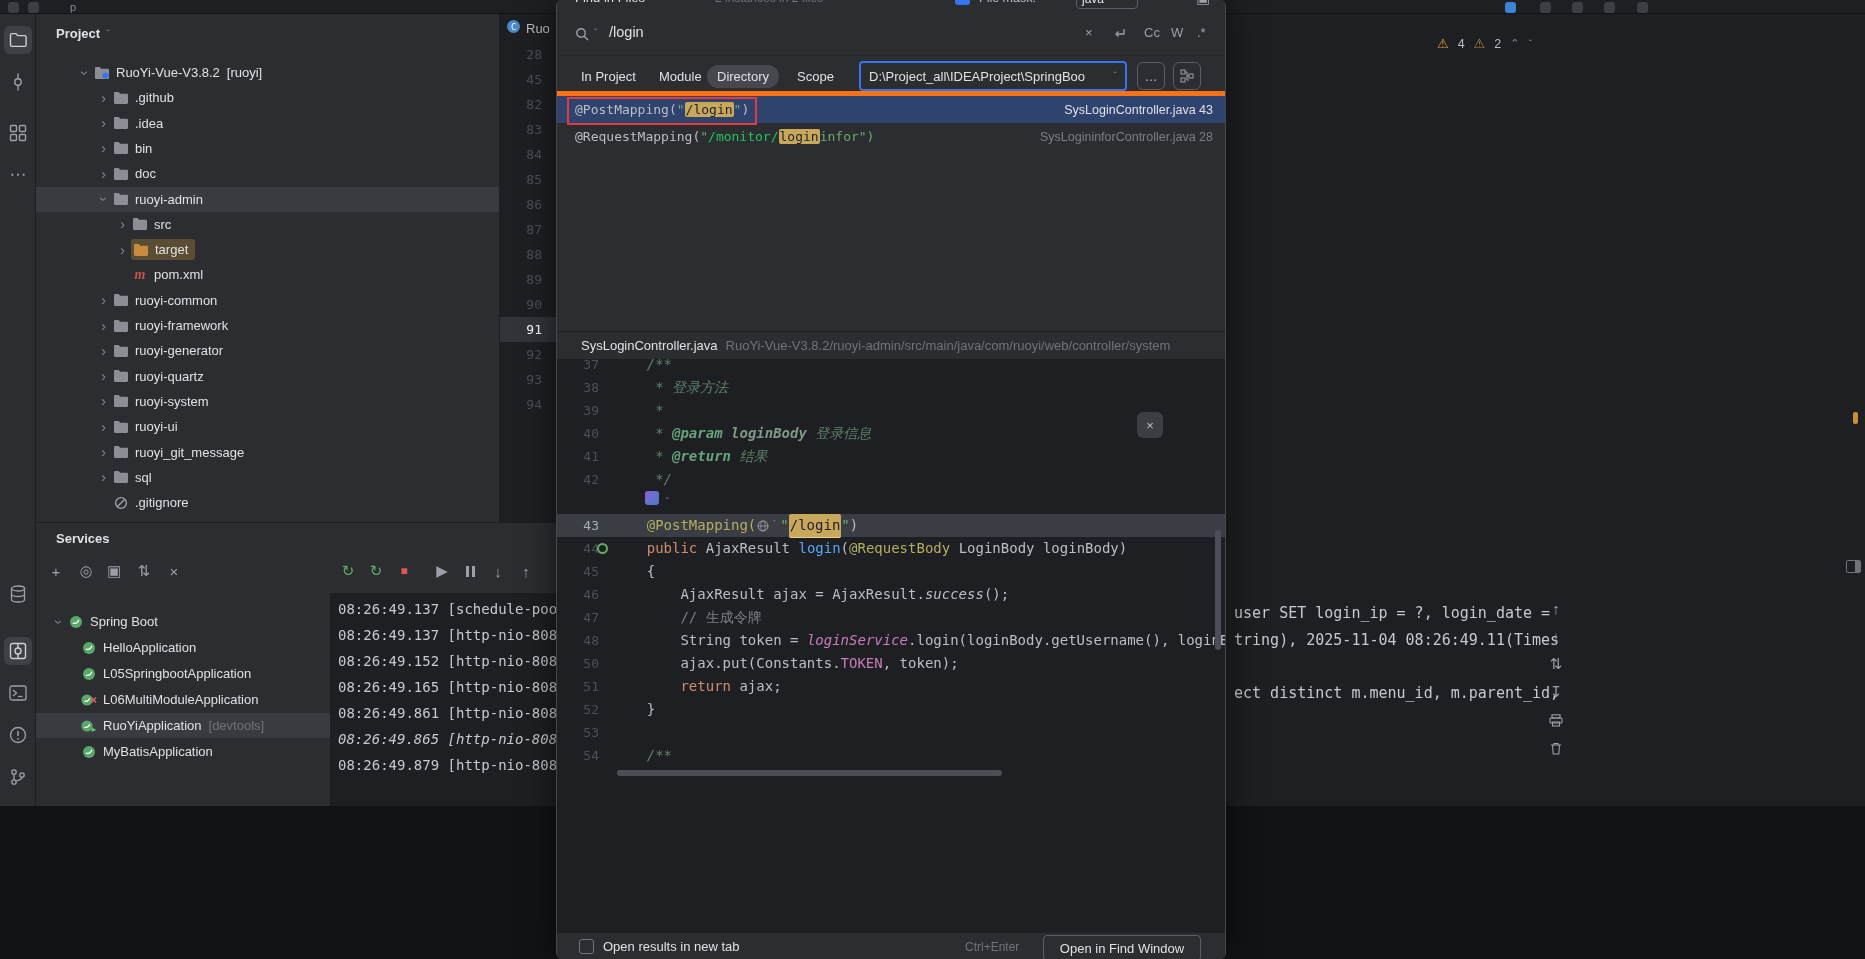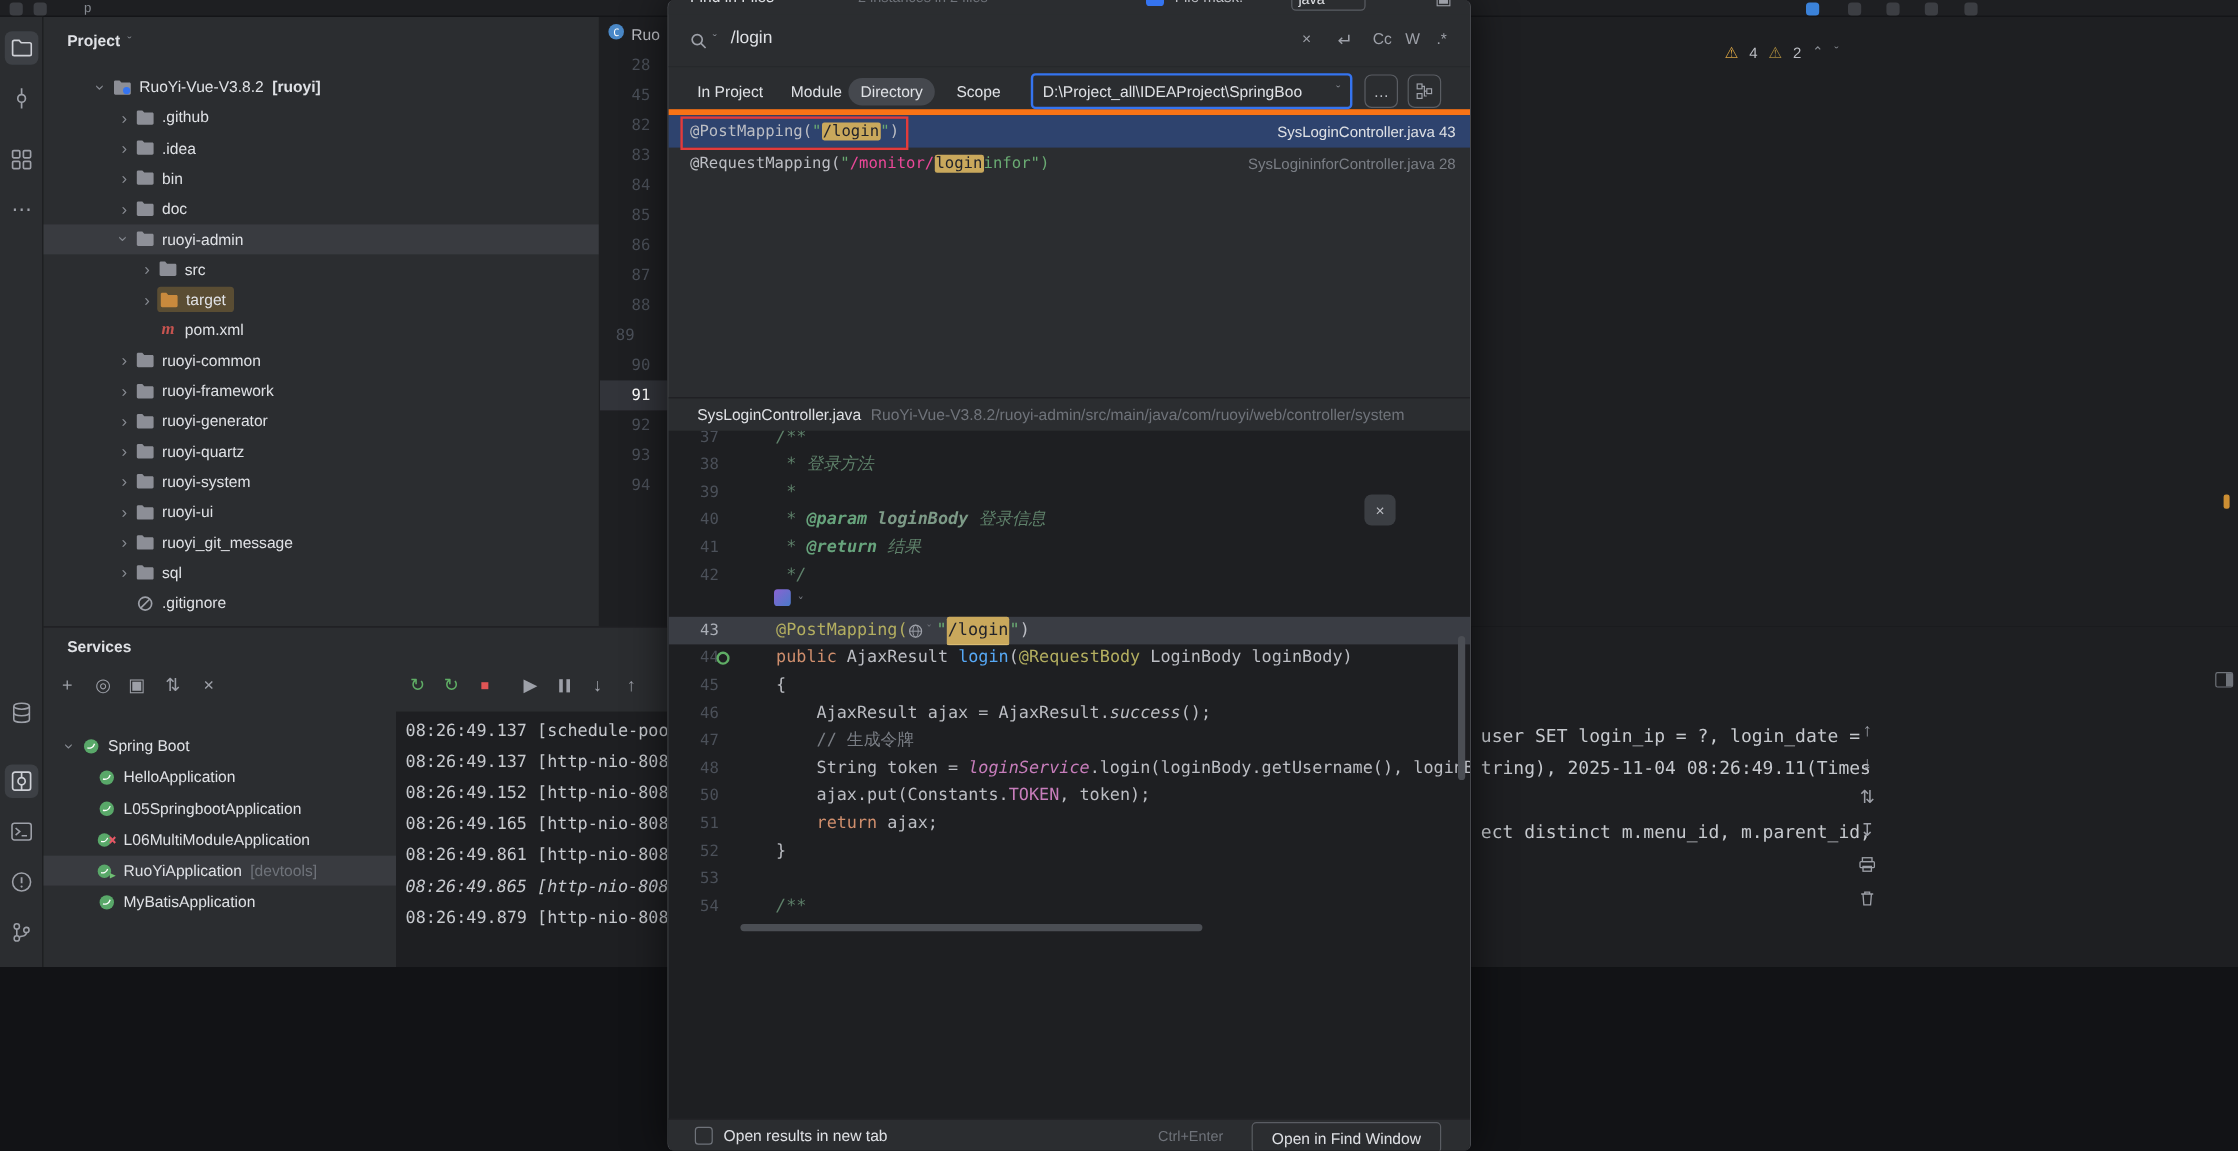--- a/index.html
+++ b/index.html
@@ -25,21 +25,21 @@
 
 .panel-title{position:absolute;font-size:13px;font-weight:bold;color:#dfe1e5}
 .panel-title .pt-chev{font-weight:normal;color:#868a91;margin-left:6px;font-size:11px}
 .prow{position:absolute;left:0;right:0;height:25px;display:flex;align-items:center;white-space:nowrap;color:#dfe1e5;font-size:13px;cursor:default}
 .prow.sel-row{background:#393b40}
 .srow{position:absolute;left:0;width:294px;height:25px;display:flex;align-items:center;white-space:nowrap;color:#dfe1e5;font-size:13px}
 .srow.sel-row{background:#393b40}
 .chev{width:17px;flex:none;color:#868a91;font-size:14px;display:inline-flex;justify-content:center;line-height:1}
 .chev.exp{transform:rotate(90deg)}
 .ticon{width:18px;height:16px;flex:none;margin-right:5px;display:inline-flex;align-items:center;justify-content:center}
-.suffix-b{font-weight:bold;margin-left:7px}
+.suffix-b{font-weight:normal;margin-left:7px}
 .suffix-dim{color:#6f737a;margin-left:7px}
 .mvn{color:#c75450;font-family:"Liberation Serif",serif;font-style:italic;font-weight:bold;font-size:14px}
 .tan-wrap{display:flex;align-items:center;background:rgba(190,146,60,.32);border-radius:3px;height:21px;padding:0 7px 0 1px}
 
 .gbtn{position:absolute;width:24px;height:24px;display:flex;align-items:center;justify-content:center;color:#9da0a8;font-size:15px;border-radius:4px}
 .gbtn.green{color:#5fad65}
 .gbtn.red{color:#e05555;font-size:12px}
 .pause-ic{display:inline-flex;gap:3px}
 .pause-ic i{width:3px;height:11px;background:#9da0a8;display:block}
 
@@ -91,21 +91,21 @@
 .gut-ring{position:absolute;left:40px;top:6px;width:11px;height:11px;border:2px solid #5fad65;border-radius:50%}
 .code{display:flex;align-items:center;white-space:pre}
 .inlay-ic{width:14px;height:14px;border-radius:3px;background:linear-gradient(135deg,#8a63d2,#4a7ac9);display:inline-block;margin:0 3px 0 32px}
 .inlay-chev{color:#6f737a;font-size:11px;margin-left:2px}
 .glb{display:inline-flex;align-items:center;margin:0 1px}
 .glb .gch{color:#6f737a;font-size:10px;margin:0 2px}
 .c-def{color:#bcbec4}.c-kw{color:#cf8e6d}.c-str{color:#6aab73}.c-ann{color:#b3ae60}
 .c-doc{color:#5f826b;font-style:italic}.c-doctag{color:#67a37c;font-weight:bold;font-style:italic}
 .c-docp{color:#7d9a87;font-style:italic;font-weight:bold}
 .c-cmt{color:#7a7e85}.c-field{color:#c77dbb;font-style:italic}.c-fieldi{color:#c77dbb;}
-.c-mth{color:#56a8f5}.c-itl{color:#bcbec4;font-style:italic}.c-orange{color:#ec4899}
+.c-mth{color:#56a8f5}.c-itl{color:#bcbec4;font-style:italic}.c-orange{color:#22c55e}
 .chip{background:#c9a85c;color:#22232a;border-radius:2px;padding:0 1px}
 .chip.u{border-bottom:1px solid #ecd089}
 .float-x{position:absolute;left:580px;top:412px;width:26px;height:26px;border-radius:6px;background:#3b3e43;color:#bcbec4;display:flex;align-items:center;justify-content:center;font-size:13px;z-index:5}
 .fd-footer{position:absolute;left:0;top:932px;width:100%;height:28px;background:#2b2d30;border-top:1px solid #1e1f22}
 .fd-footer-lbl{position:absolute;left:46px;top:6px;font-size:13px;color:#dfe1e5}
 .fd-shortcut{position:absolute;left:408px;top:7px;font-size:12px;color:#6f737a}
 .fd-btn{position:absolute;left:486px;top:2px;width:158px;height:26px;border:1px solid #5a5d63;border-radius:4px;display:flex;align-items:center;justify-content:center;font-size:13px;color:#dfe1e5}
 .vicon{position:absolute;width:24px;height:24px;display:flex;align-items:center;justify-content:center;color:#9da0a8;font-size:15px}
 .panel-ic{position:absolute;width:15px;height:13px;border:1.4px solid #6f737a;border-radius:2px}
 .panel-ic i{position:absolute;right:0;top:0;bottom:0;width:5px;background:#6f737a;display:block}
@@ -371,21 +371,21 @@
   <div id="editor-gutter">
       <div class="egut-num" style="top: 28px;">28</div>
       <div class="egut-num" style="top: 53px;">45</div>
       <div class="egut-num" style="top: 78px;">82</div>
       <div class="egut-num" style="top: 103px;">83</div>
       <div class="egut-num" style="top: 128px;">84</div>
       <div class="egut-num" style="top: 153px;">85</div>
       <div class="egut-num" style="top: 178px;">86</div>
       <div class="egut-num" style="top: 203px;">87</div>
       <div class="egut-num" style="top: 228px;">88</div>
-      <div class="egut-num" style="top: 253px; text-align: center;">89</div>
+      <div class="egut-num" style="top: 253px;">89</div>
       <div class="egut-num" style="top: 278px;">90</div>
       <div class="eline-band" style="top: 303px;"></div>
       <div class="egut-num cur" style="top: 303px;">91</div>
       <div class="egut-num" style="top: 328px;">92</div>
       <div class="egut-num" style="top: 353px;">93</div>
       <div class="egut-num" style="top: 378px;">94</div>
     </div>
   <div class="inspections" style="left:937px;top:22px">
     <span class="insp-warn">⚠</span>
     <span>4</span>

